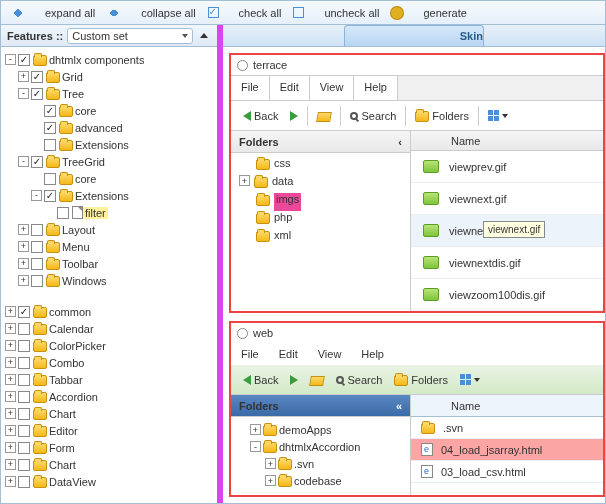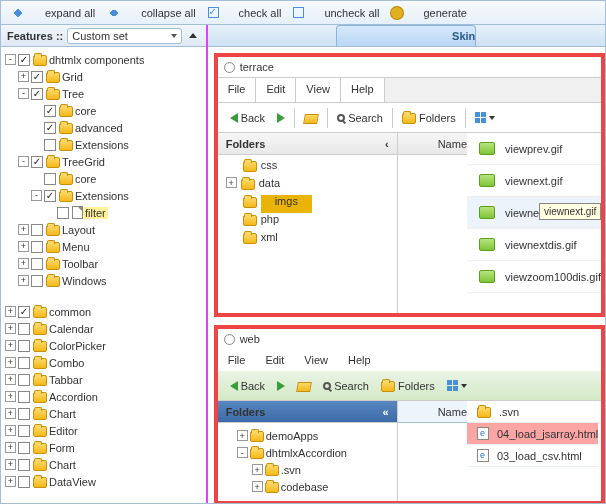--- a/index.html
+++ b/index.html
@@ -19,57 +19,57 @@
 .i-file{background:#fff;border:1px solid #888;width:11px;height:13px;position:relative}
 .i-file::before{content:"";position:absolute;top:0;right:0;border-style:solid;border-width:0 4px 4px 0;border-color:transparent #888 transparent transparent}
 .i-arrow-l{width:0;height:0;border-style:solid;border-width:5px 8px 5px 0;border-color:transparent #3b9c3b transparent transparent}
 .i-arrow-r{width:0;height:0;border-style:solid;border-width:5px 0 5px 8px;border-color:transparent transparent transparent #3b9c3b}
 .i-search{border:2px solid #555;border-radius:50%;width:8px;height:8px;position:relative}
 .i-search::after{content:"";position:absolute;width:4px;height:2px;background:#555;bottom:-3px;right:-3px;transform:rotate(45deg)}
 .i-grid{display:grid;grid-template:repeat(2,5px)/repeat(2,5px);gap:1px;width:11px;height:11px}
 .i-grid span{background:#4a90d9}
 .i-caret{width:0;height:0;border-style:solid;border-width:4px 3px 0 3px;border-color:#333 transparent transparent transparent}
 .main{display:flex;height:calc(100% - 24px)}
-.left{width:222px;border-right:2px solid #d946ef;display:flex;flex-direction:column}
+.left{width:222px;border-right:6px solid #d946ef;display:flex;flex-direction:column}
 .left-head{height:22px;background:linear-gradient(#f0f6fc,#dfe9f5);border-bottom:1px solid #a4bed4;display:flex;align-items:center;padding:0 6px;gap:4px}
 .left-head b{font-weight:bold}
 .dropdown{flex:1;background:#fff;border:1px solid #a4bed4;border-radius:3px;height:16px;padding:0 16px 0 4px;display:flex;align-items:center;position:relative}
 .dropdown::after{content:"";position:absolute;right:4px;top:5px;border-style:solid;border-width:4px 3px 0 3px;border-color:#555 transparent transparent}
 .up{width:14px;height:14px;display:flex;align-items:center;justify-content:center}
 .up::before{content:"";border-style:solid;border-width:0 4px 5px 4px;border-color:transparent transparent #333 transparent}
 .tree{flex:1;overflow:auto;padding:4px 0}
 .tn{display:flex;align-items:center;height:17px;padding-left:4px;white-space:nowrap}
 .tn .tog{width:11px;height:11px;border:1px solid #999;background:#fff;display:flex;align-items:center;justify-content:center;font-size:9px;line-height:1;margin-right:2px;cursor:pointer;flex-shrink:0}
 .tn .sp{width:13px;flex-shrink:0}
 .tn .cb{width:12px;height:12px;border:1px solid #888;background:#fff;margin-right:3px;display:flex;align-items:center;justify-content:center;flex-shrink:0}
 .tn .cb.ck::after{content:"✓";font-size:10px;color:#222;line-height:1}
 .tn .lbl{padding:0 2px}
 .tn .lbl.sel{background:#fff29a}
 .right{flex:1;display:flex;flex-direction:column}
 .skin-tab{height:22px;background:linear-gradient(#e6f0fa,#cfe2f5);border-bottom:1px solid #a4bed4;display:flex;justify-content:center}
 .skin-tab div{width:140px;text-align:right;line-height:21px;background:linear-gradient(#d6e9fc,#b8d6f2);border:1px solid #8ab4dc;border-bottom:none;border-radius:4px 4px 0 0;font-weight:bold;color:#2a5a8a}
 .panels{flex:1;overflow:hidden;padding:6px 0 0 6px;display:flex;flex-direction:column;gap:8px}
-.example{border:4px solid #ef4444;background:#fff}
+.example{border:2px solid #ef4444;background:#fff}
 .ex-head{display:flex;align-items:center;padding:4px 6px;gap:5px}
 .radio{width:11px;height:11px;border:1px solid #888;border-radius:50%;background:#fff}
 .filebar{height:26px;border-top:1px solid #ccc;border-bottom:1px solid #ccc;display:flex}
 .filebar .tab{padding:5px 10px;border-right:1px solid #ccc;background:#fff}
 .filebar .tab.act{background:#fff}
 .filebar .rest{flex:1;background:#f0f0f0}
 .navbar{height:30px;border-bottom:1px solid #ccc;display:flex;align-items:center;padding:0 6px;gap:0}
 .nbtn{display:flex;align-items:center;gap:3px;padding:3px 5px;border:1px solid transparent;cursor:pointer}
 .nsep{width:1px;height:20px;background:#ccc;margin:0 3px}
 .panes{display:flex;height:180px}
 .folders{width:180px;border-right:1px solid #ccc;display:flex;flex-direction:column}
 .phead{height:22px;background:linear-gradient(#f6f6f6,#e8e8e8);border-bottom:1px solid #ccc;display:flex;align-items:center;justify-content:space-between;padding:0 8px;font-weight:bold}
 .phead .cl{font-weight:bold;cursor:pointer}
 .flist{flex:1;padding:4px 0;overflow:auto}
 .frow{display:flex;height:18px;padding-left:8px;gap:4px}
-.frow .lbl.hl{background:#eab308;padding:0 14px}
-.files{flex:1;display:flex;}
+.frow .lbl.hl{background:#ec4899;padding:0 2px}
+.files{flex:1;display:flex;flex-direction:column}
 .fhead{height:22px;background:linear-gradient(#f6f6f6,#e8e8e8);border-bottom:1px solid #ccc;padding-left:40px;display:flex;align-items:center}
 .fitem{display:flex;align-items:center;height:32px;border-bottom:1px solid #eee;padding-left:12px;gap:10px}
 .fitem .thumb{width:16px;height:13px;background:linear-gradient(#b8e47a,#7ec437);border:1px solid #5aa020;border-radius:2px}
 .fitem.sel{background:#ecf3fb}
 .fitem .tip{position:absolute;background:#ffffe1;border:1px solid #888;padding:2px 4px;font-size:10px;margin-left:60px;margin-top:-2px}
 .ex2 .navbar{background:linear-gradient(#eaf4e5,#d3e9c7)}
 .ex2 .folders .phead{background:linear-gradient(#5a87c0,#3a6aa8);color:#fff}
 .ex2 .flist{background:#fff}
 .ex2 .frow2{display:flex;align-items:center;height:17px;padding-left:4px;gap:2px}
 .ex2 .files .fhead{background:#eef4fb;border-bottom:1px solid #a4bed4}

